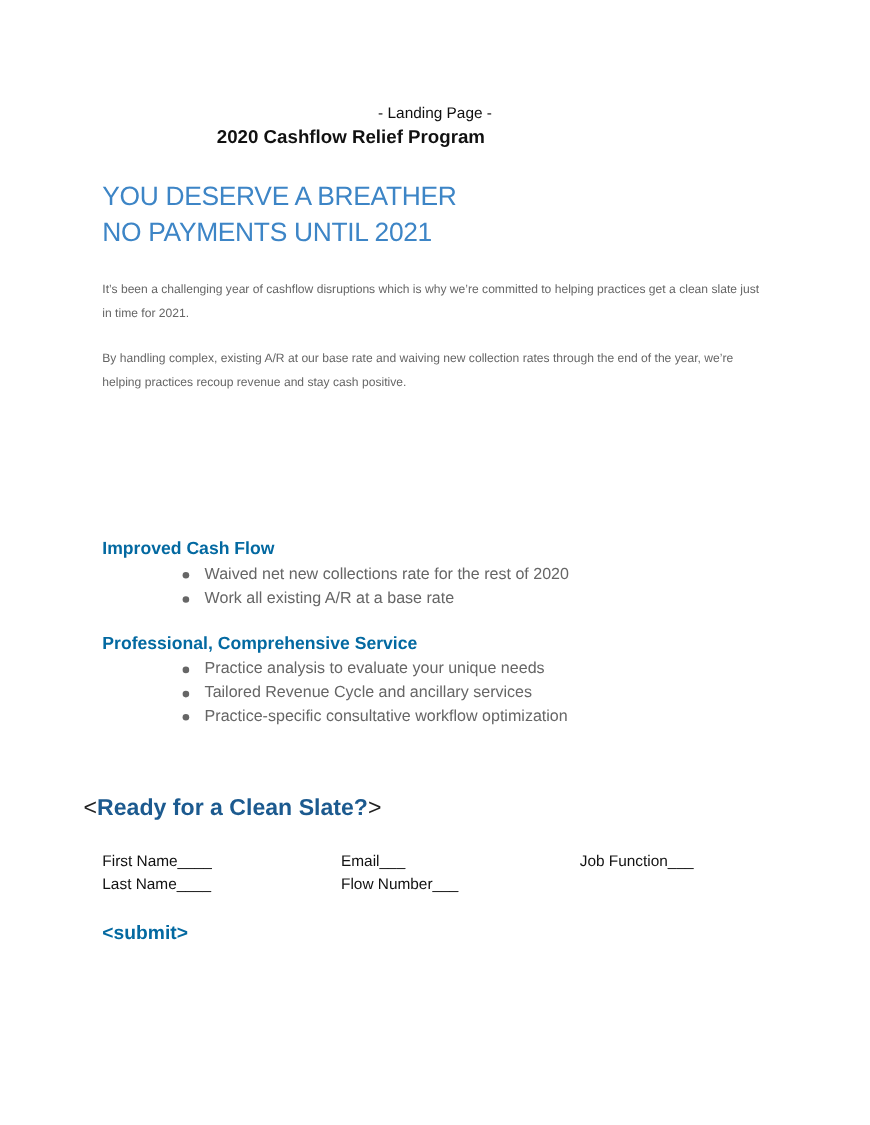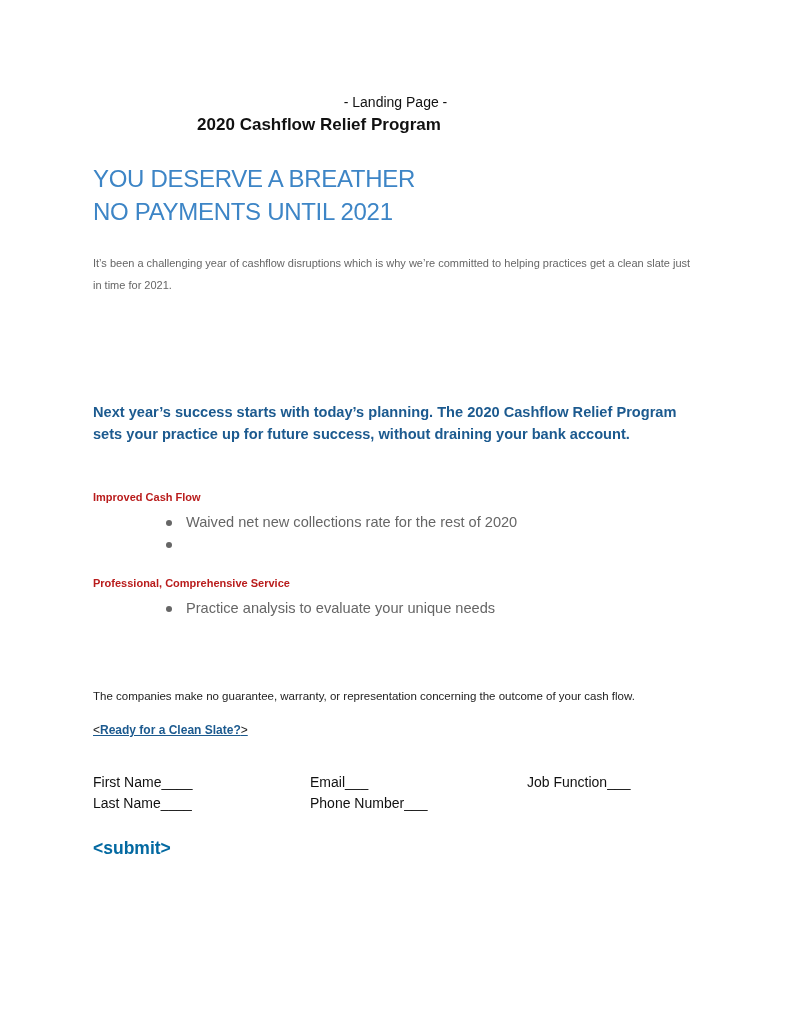--- a/index.html
+++ b/index.html
@@ -7,62 +7,63 @@
   .page { position: absolute; left: 0; top: 0; width: 791px; height: 1023px; }
   .subtitle { position: absolute; top: 94px; left: 0; width: 791px; text-align: center; font-size: 14px; color: #111; }
   .title { position: absolute; top: 115px; left: 0; width: 638px; text-align: center; font-size: 17px; font-weight: bold; color: #111; }
   .headline { position: absolute; left: 93px; font-size: 24px; color: #3d85c6; letter-spacing: -0.3px; }
   .h1 { top: 165px; }
   .h2 { top: 198px; }
   .para { position: absolute; left: 93px; width: 600px; font-size: 11px; line-height: 21.5px; color: #666666; }
   .p1 { top: 253px; }
   .p2 { top: 316px; }
   .callout { position: absolute; left: 93px; top: 402px; width: 600px; font-size: 14.6px; line-height: 21.5px; font-weight: bold; color: #1c5a8f; }
-  .section-head { position: absolute; left: 93px; font-size: 11px; font-weight: bold; color: #b91c1c; }
+  .section-head { position: absolute; left: 93px; font-size: 16px; font-weight: bold; color: #0369a1; }
   .sh1 { top: 491px; }
   .sh2 { top: 577px; }
   .bullets { position: absolute; left: 162px; margin: 0; padding: 0; list-style: none; }
   .bullets li { font-size: 14.6px; line-height: 21.5px; color: #666666; position: relative; padding-left: 24px; }
   .bullets li .dot { position: absolute; left: 4px; top: 8px; width: 6px; height: 6px; border-radius: 50%; background: #666666; }
   .b1 { top: 512px; }
   .b2 { top: 598px; }
   .disclaimer { position: absolute; left: 93px; top: 688px; width: 620px; font-size: 11.5px; line-height: 17px; color: #222; }
-  .cta { position: absolute; left: 93px; top: 723px; font-size: 12px; color: #1c5a8f; font-weight: bold; text-decoration: underline; }
+  .cta { position: absolute; left: 76px; top: 723px; font-size: 21px; color: #1c5a8f; font-weight: bold; }
   .cta .bracket { color: #222; font-weight: normal; }
   .field { position: absolute; font-size: 14px; color: #111; cursor: text; }
   .submit { position: absolute; left: 93px; top: 838px; font-size: 17.5px; font-weight: bold; color: #0369a1; cursor: pointer; }
 </style>
 </head>
 <body>
 
 <div class="page">
   <div class="subtitle">- Landing Page -</div>
   <div class="title">2020 Cashflow Relief Program</div>
 
   <div class="headline h1">YOU DESERVE A BREATHER</div>
   <div class="headline h2">NO PAYMENTS UNTIL 2021</div>
 
   <div class="para p1">It’s been a challenging year of cashflow disruptions which is why we’re committed to helping practices get a clean slate just in time for 2021.</div>
-  <div class="callout">Next year’s success starts with today’s planning. The 2020 Cashflow Relief Program sets your practice up for future success, without draining your bank account.</div>
+  <div class="para p2">By handling complex, existing A/R at our base rate and waiving new collection rates through the end of the year, we’re helping practices recoup revenue and stay cash positive.</div>
 
   <div class="section-head sh1">Improved Cash Flow</div>
   <ul class="bullets b1">
     <li><span class="dot"></span><span>Waived net new collections rate for the rest of 2020</span></li>
-    <li><span class="dot"></span></li>
+    <li><span class="dot"></span><span>Work all existing A/R at a base rate</span></li>
   </ul>
 
   <div class="section-head sh2">Professional, Comprehensive Service</div>
   <ul class="bullets b2">
     <li><span class="dot"></span><span>Practice analysis to evaluate your unique needs</span></li>
+    <li><span class="dot"></span><span>Tailored Revenue Cycle and ancillary services</span></li>
+    <li><span class="dot"></span><span>Practice-specific consultative workflow optimization</span></li>
   </ul>
 
-  <div class="disclaimer">The companies make no guarantee, warranty, or representation concerning the outcome of your cash flow.</div>
 
   <div class="cta"><span class="bracket">&lt;</span><span>Ready for a Clean Slate?</span><span class="bracket">&gt;</span></div>
 
   <div class="field" style="left:93px; top:774px;">First Name____</div>
   <div class="field" style="left:93px; top:795px;">Last Name____</div>
   <div class="field" style="left:310px; top:774px;">Email___</div>
-  <div class="field" style="left:310px; top:795px;">Phone Number___</div>
+  <div class="field" style="left:310px; top:795px;">Flow Number___</div>
   <div class="field" style="left:527px; top:774px;">Job Function___</div>
 
   <div class="submit">&lt;submit&gt;</div>
 </div>
 
 </body></html>

